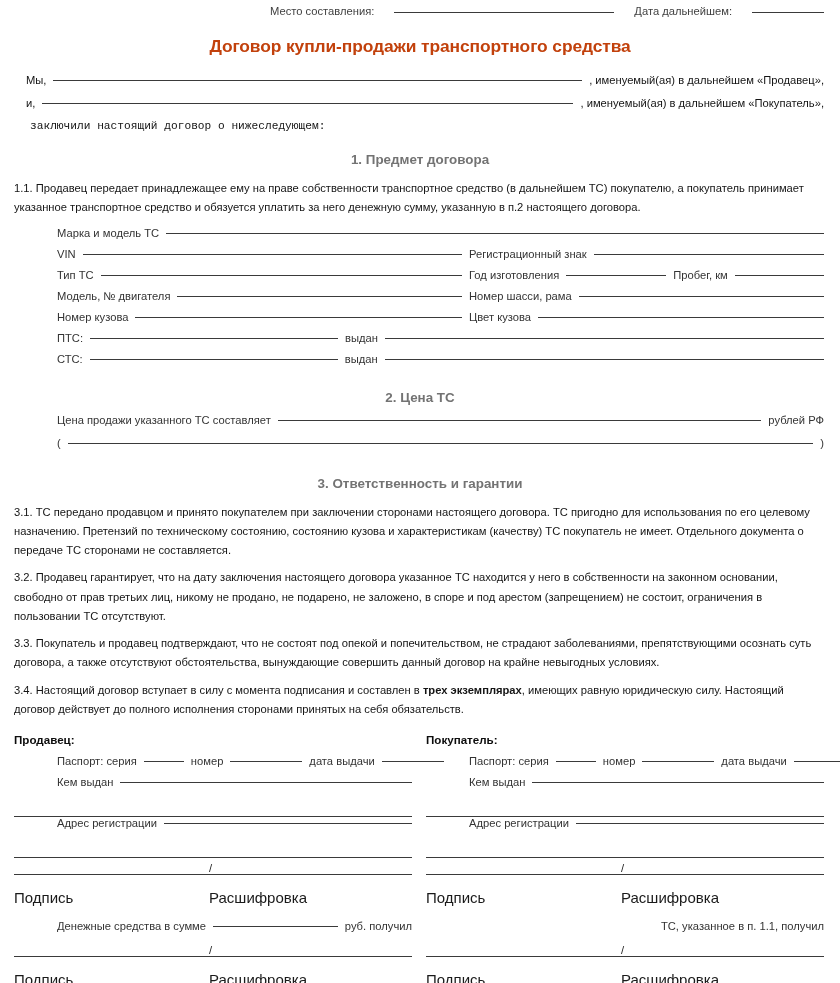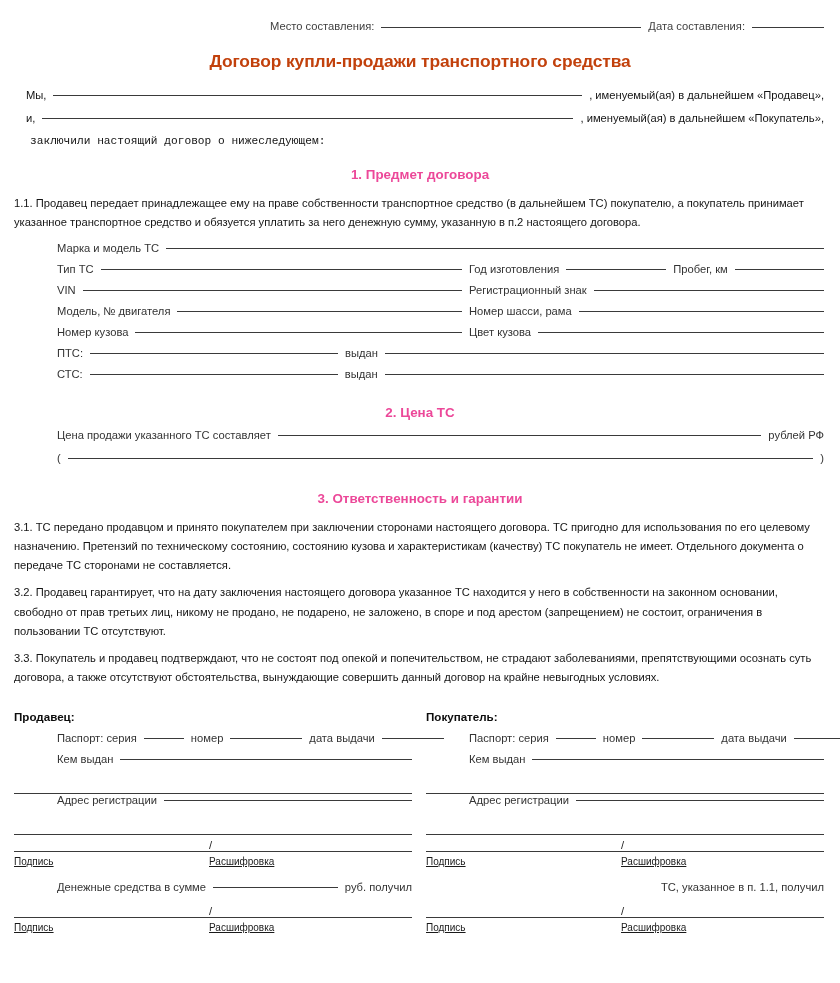--- a/index.html
+++ b/index.html
@@ -42,43 +42,43 @@
   .row {
     display: flex;
     align-items: baseline;
     gap: 7px;
   }
 
   
   .topbar {
     display: flex;
     align-items: baseline;
-    gap: 7px;
-    padding: 20px 16px 0 270px;
+    gap: 20px;
+    padding: 5px 16px 0 270px;
     color: #3f3f3f;
     font-size: 11.2px;
   }
   .topbar .lbl { white-space: nowrap; }
   .topbar .rule { top: -2px; }
 
   
   h1.doc-title {
     text-align: center;
     font-size: 17.4px;
     font-weight: bold;
     margin: 19px 0 0 0;
     letter-spacing: -0.1px;
     color: #c2410c;
   }
   h2.sec-title {
     text-align: center;
     font-size: 13.4px;
     font-weight: bold;
     margin: 0;
-    color: #ec4899;
+    color: #737373;
   }
 
   
   .parties { margin-top: 17px; padding: 0 16px 0 14px; margin-left: 12px; }
   .parties .row { margin-bottom: 11px; }
   .parties .lead { white-space: nowrap; }
   .parties .tail { white-space: nowrap; }
   .closing { padding: 0 16px 0 30px; margin-top: 2px; font-family: Liberation Mono, monospace; }
 
   
@@ -133,24 +133,23 @@
   .slashline .slash {
     position: absolute;
     left: 49%;
     bottom: 1px;
     font-size: 11.2px;
     color: #1a1a1a;
   }
   .slashline .rule { top: 0; width: 100%; }
   .caption {
     display: flex;
-    margin-top: 4px;
-    font-size: 10px;
+    margin-top: 14px;
+    font-size: 15px;
     color: #1a1a1a;
-    text-decoration: underline;
   }
   .caption .c1 { flex: 0 0 49%; }
   .caption .c2 { flex: 1 1 auto; }
 
   
   .receipt-wrap {
     display: flex;
     padding: 0 16px 0 14px;
     margin-top: 14px;
     gap: 14px;
@@ -165,21 +164,21 @@
   b.strong { font-weight: bold; }
 </style>
 </head>
 <body>
 
 <div class="page">
 
   <div class="topbar">
     <span class="lbl">Место составления:</span>
     <span class="rule"></span>
-    <span class="lbl">Дата составления:</span>
+    <span class="lbl">Дата дальнейшем:</span>
     <span class="rule w72"></span>
   </div>
 
   <h1 class="doc-title">Договор купли-продажи транспортного средства</h1>
 
   <div class="parties">
     <div class="row">
       <span class="lead">Мы,</span>
       <span class="rule"></span>
       <span class="tail">, именуемый(ая) в дальнейшем «Продавец»,</span>
@@ -199,38 +198,38 @@
 
   <div class="fields">
 
     <div class="fline">
       <span class="lbl">Марка и модель ТС</span>
       <span class="rule"></span>
     </div>
 
     <div class="fline">
       <span class="col-l">
+        <span class="lbl">VIN</span>
+        <span class="rule"></span>
+      </span>
+      <span class="col-r">
+        <span class="lbl">Регистрационный знак</span>
+        <span class="rule"></span>
+      </span>
+    </div>
+
+    <div class="fline">
+      <span class="col-l">
         <span class="lbl">Тип ТС</span>
         <span class="rule"></span>
       </span>
       <span class="col-r">
         <span class="lbl">Год изготовления</span>
         <span class="rule w100"></span>
         <span class="lbl">Пробег, км</span>
-        <span class="rule"></span>
-      </span>
-    </div>
-
-    <div class="fline">
-      <span class="col-l">
-        <span class="lbl">VIN</span>
-        <span class="rule"></span>
-      </span>
-      <span class="col-r">
-        <span class="lbl">Регистрационный знак</span>
         <span class="rule"></span>
       </span>
     </div>
 
     <div class="fline">
       <span class="col-l">
         <span class="lbl">Модель, № двигателя</span>
         <span class="rule"></span>
       </span>
       <span class="col-r">
@@ -285,20 +284,21 @@
   <div class="spacer-16"></div>
   <h2 class="sec-title">3. Ответственность и гарантии</h2>
   <div class="spacer-12"></div>
 
   <p class="para">3.1. ТС передано продавцом и принято покупателем при заключении сторонами настоящего договора. ТС пригодно для использования по его целевому назначению. Претензий по техническому состоянию, состоянию кузова и характеристикам (качеству) ТС покупатель не имеет. Отдельного документа о передаче ТС сторонами не составляется.</p>
   <div class="spacer-8"></div>
   <p class="para">3.2. Продавец гарантирует, что на дату заключения настоящего договора указанное ТС находится у него в собственности на законном основании, свободно от прав третьих лиц, никому не продано, не подарено, не заложено, в споре и под арестом (запрещением) не состоит, ограничения в пользовании ТС отсутствуют.</p>
   <div class="spacer-8"></div>
   <p class="para">3.3. Покупатель и продавец подтверждают, что не состоят под опекой и попечительством, не страдают заболеваниями, препятствующими осознать суть договора, а также отсутствуют обстоятельства, вынуждающие совершить данный договор на крайне невыгодных условиях.</p>
   <div class="spacer-8"></div>
+  <p class="para"><span>3.4. Настоящий договор вступает в силу с момента подписания и составлен в </span><b class="strong">трех экземплярах</b><span>, имеющих равную юридическую силу. Настоящий договор действует до полного исполнения сторонами принятых на себя обязательств.</span></p>
 
   <div class="sign-wrap">
 
     <div class="sign-col">
       <div class="sign-head">Продавец:</div>
 
       <div class="fline">
         <span class="lbl">Паспорт: серия</span>
         <span class="rule w40"></span>
         <span class="lbl">номер</span>

